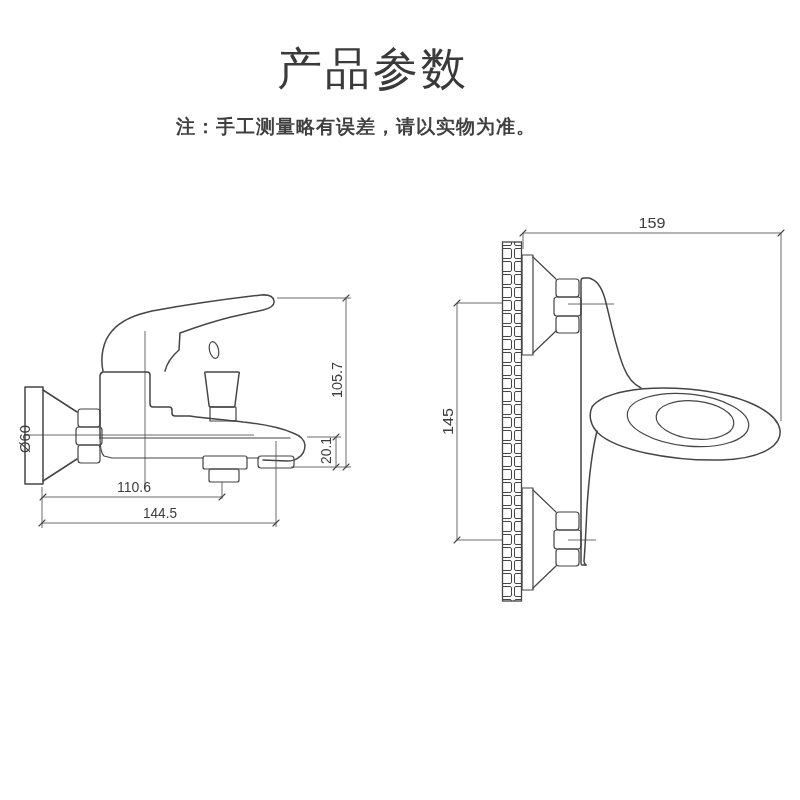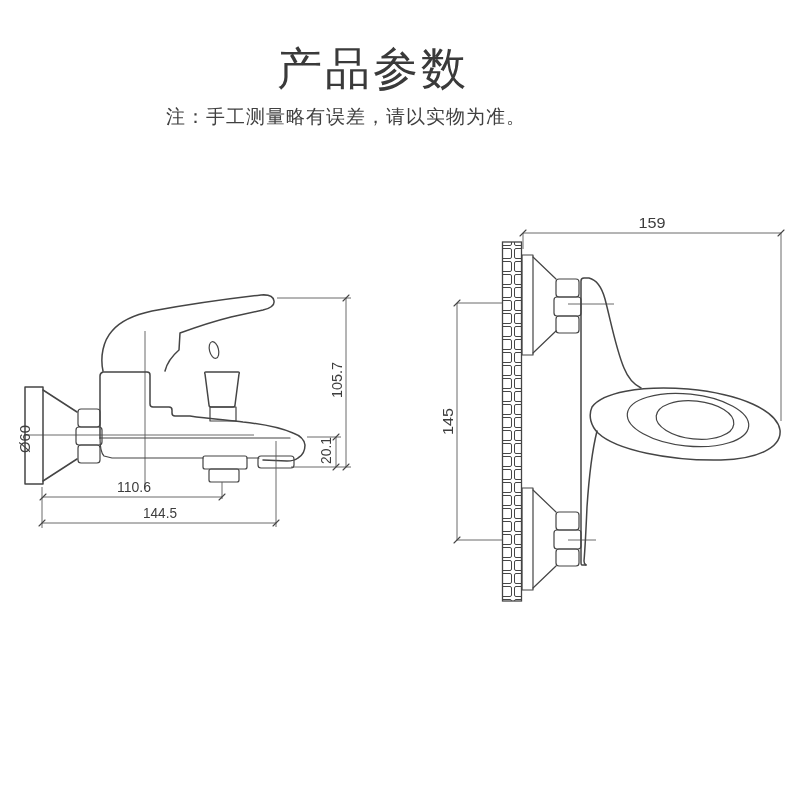--- a/index.html
+++ b/index.html
@@ -9,22 +9,22 @@
     overflow:hidden;position:relative;
   }
   .page{position:absolute;inset:0;background:#ffffff;}
   .title{
     position:absolute;top:24px;left:0;width:716px;
     text-align:center;font-size:45px;font-weight:400;
     color:#3a3a3a;letter-spacing:3px;margin:15px;
   }
   .note{
     position:absolute;top:98px;left:0;width:680px;
-    text-align:center;font-size:19px;font-weight:400;
-    color:#404040;letter-spacing:1px;margin:6px;
+    text-align:center;font-size:19px;font-weight:700;
+    color:#404040;letter-spacing:1px;margin:16px;
   }
   svg.drawing{position:absolute;left:0;top:0;}
   .ol{fill:none;stroke:#454545;stroke-width:1.5;stroke-linecap:round;stroke-linejoin:round;}
   .ol2{fill:none;stroke:#454545;stroke-width:1.2;stroke-linecap:round;stroke-linejoin:round;}
   .thin{fill:none;stroke:#5a5a5a;stroke-width:0.9;stroke-linecap:butt;}
   .tick{fill:none;stroke:#454545;stroke-width:1.1;stroke-linecap:round;}
   .dimtxt{fill:#3d3d3d;font-size:15px;font-family:"Liberation Sans","DejaVu Sans",sans-serif;}
 </style>
 </head>
 <body>

